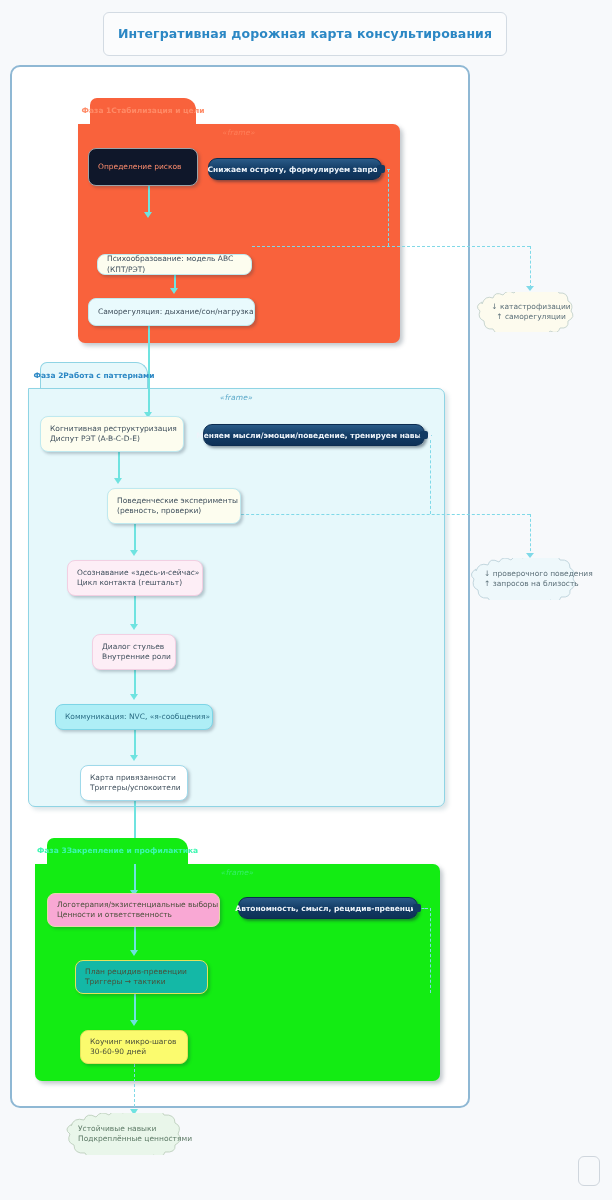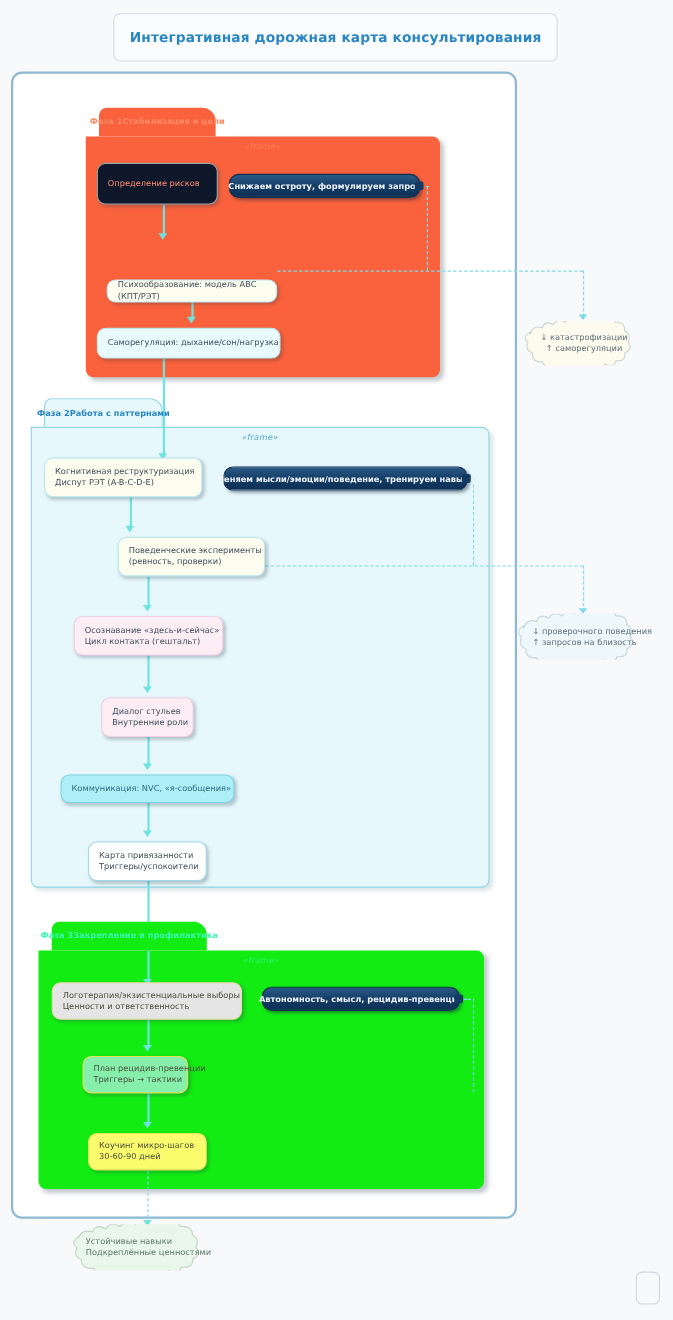--- a/index.html
+++ b/index.html
@@ -251,26 +251,26 @@
   <div class="phase" style="left:35px;top:838px;width:405px;height:243px;">
     <div class="phase-tab" style="width:141px;height:26px;background:#13ec13;">
       <div class="phase-tab-line" style="color:#3cf7b0;">Фаза 3</div>
       <div class="phase-tab-line" style="color:#3cf7b0;">Закрепление и профилактика</div>
     </div>
     <div class="phase-body" style="top:26px;width:405px;height:217px;background:#13ec13;">
       <div class="frame-label" style="color:#36f06b;">«frame»</div>
     </div>
   </div>
 
-  <div class="node" style="left:47px;top:893px;width:173px;height:34px;background:#e5e5e5;border:1.6px solid #e3daa8;color:#4a4f3a;">
+  <div class="node" style="left:47px;top:893px;width:173px;height:34px;background:#f9a8d4;border:1.6px solid #e3daa8;color:#4a4f3a;">
     <span>Логотерапия/экзистенциальные выборы</span>
     <span>Ценности и ответственность</span>
   </div>
 
-  <div class="node" style="left:75px;top:960px;width:96px;height:34px;background:#86efac;border:1.6px solid #e3e35a;color:#4a4f3a;">
+  <div class="node" style="left:75px;top:960px;width:133px;height:34px;background:#14b8a6;border:1.6px solid #e3e35a;color:#4a4f3a;">
     <span>План рецидив-превенции</span>
     <span>Триггеры → тактики</span>
   </div>
 
   <div class="node" style="left:80px;top:1030px;width:108px;height:34px;background:#fbfb6e;border:1.6px solid #e3e35a;color:#4a4f3a;">
     <span>Коучинг микро-шагов</span>
     <span>30-60-90 дней</span>
   </div>
 
   <div class="banner" style="left:238px;top:897px;width:180px;height:22px;">

